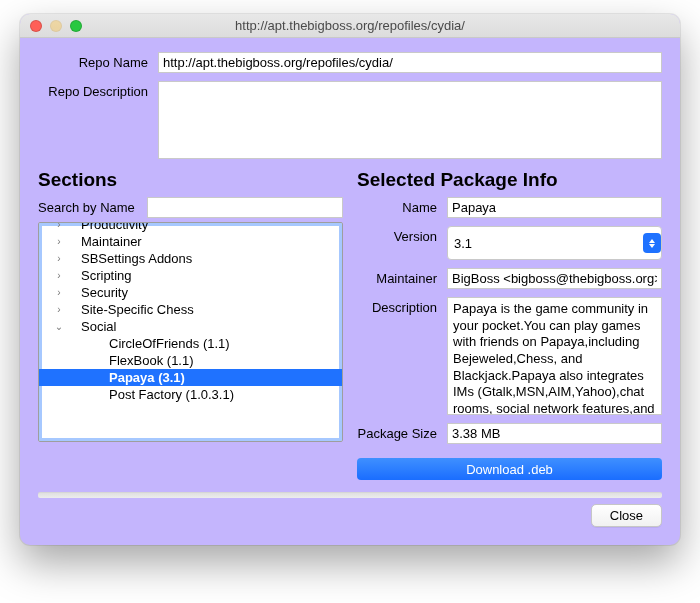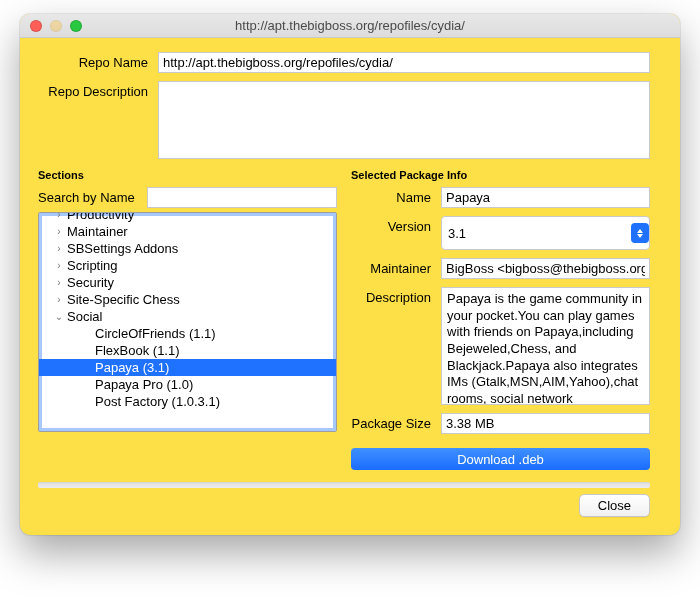--- a/index.html
+++ b/index.html
@@ -8,21 +8,21 @@
     font-family: -apple-system, "Helvetica Neue", Arial, sans-serif;
     font-size: 13px;
     background: #fff;
     width: 700px;
     height: 603px;
     overflow: hidden;
   }
   .window {
     width: 660px;
     margin: 14px auto 0;
-    background: #fde047;
+    background: #c4b5fd;
     border-radius: 10px;
     box-shadow: 0 18px 40px rgba(0,0,0,0.35), 0 0 0 1px rgba(0,0,0,0.08);
     overflow: hidden;
   }
   .titlebar {
     height: 24px;
     display: flex;
     align-items: center;
     position: relative;
     background: linear-gradient(#e8e8e8,#dcdcdc);
@@ -31,52 +31,52 @@
   .traffic { display:flex; gap:8px; margin-left:10px; }
   .dot { width:12px; height:12px; border-radius:50%; }
   .dot.red{background:#ff5f57;border:0.5px solid rgba(0,0,0,0.15);}
   .dot.yellow{background:#febc2e;border:0.5px solid rgba(0,0,0,0.15);opacity:0.35;}
   .dot.green{background:#28c840;border:0.5px solid rgba(0,0,0,0.15);}
   .title {
     position:absolute; left:0; right:0; text-align:center;
     font-size:13px; color:#4a4a4a; font-weight:500;
     pointer-events:none;
   }
-  .content { padding: 14px 30px 14px 18px; border-radius: 11px; }
+  .content { padding: 14px 18px 14px 18px; border-radius: 11px; }
   .row { display:flex; align-items:flex-start; margin-bottom:8px; }
   .row > label {
     width: 120px; text-align:right; padding-right:10px; padding-top:3px;
     color:#000;
   }
   input.text, textarea.text, .dropdown {
     flex:1; min-width:0;
     background:#fff; border:1px solid #c9c9c9; border-radius:0;
     font: inherit; padding:2px 4px; height:21px;
   }
   textarea.text { height:78px; resize:none; }
   .columns { display:flex; gap:14px; }
   .col { flex:1; min-width:0; display:flex; flex-direction:column; }
-  .col h4 { margin:2px 0 6px 0; font-size:11px; font-weight:600; }
+  .col h4 { margin:2px 0 6px 0; font-size:19px; font-weight:600; }
   .search-row { display:flex; align-items:center; gap:12px; margin-bottom:4px; }
   .search-row label { white-space:nowrap; }
   .search-row input { flex:1; height:21px; border:1px solid #c9c9c9; background:#fff; font:inherit; padding:2px 4px; }
   .tree {
     border:1px solid #9e9e9e;
     box-shadow: 0 0 0 3px #a6c8ff inset;
     background:#fff;
     height:220px;
     overflow:auto;
     border-radius:2px;
   }
   .tree-inner { padding:2px 0; }
   .node { display:flex; align-items:center; height:17px; padding:0 4px 0 0; white-space:nowrap; }
   .node .toggle { width:12px; text-align:center; color:#7a7a7a; font-size:10px; margin-left:var(--indent,14px); }
-  .node .label { margin-left:2px; }
+  .node .label { margin-left:16px; }
   .node.child { padding-left: 54px; }
-  .node.selected { background:#1f72ff; color:#fff; }
+  .node.selected { background:#1f72ff; color:#fff;font-weight:bold; }
   .info .row > label { width:90px; }
   .info input.text { height:21px; }
   .dropdown {
     display:flex; align-items:center; justify-content:space-between;
     padding:0 0 0 6px;
     border-radius:4px;
     border:1px solid #c9c9c9;
     height:34px;
     background:#fff;
   }
@@ -179,23 +179,20 @@
               <div class="node child">
                 <span class="label">CircleOfFriends (1.1)</span>
               </div>
               <div class="node child">
                 <span class="label">FlexBook (1.1)</span>
               </div>
               <div class="node child selected">
                 <span class="label">Papaya (3.1)</span>
               </div>
               <div class="node child">
-                <span class="label">Papaya Pro (1.0)</span>
-              </div>
-              <div class="node child">
                 <span class="label">Post Factory (1.0.3.1)</span>
               </div>
             </div>
         </div>
       </div>
 
       <div class="col info">
         <h4>Selected Package Info</h4>
         <div class="row">
           <label>Name</label>

